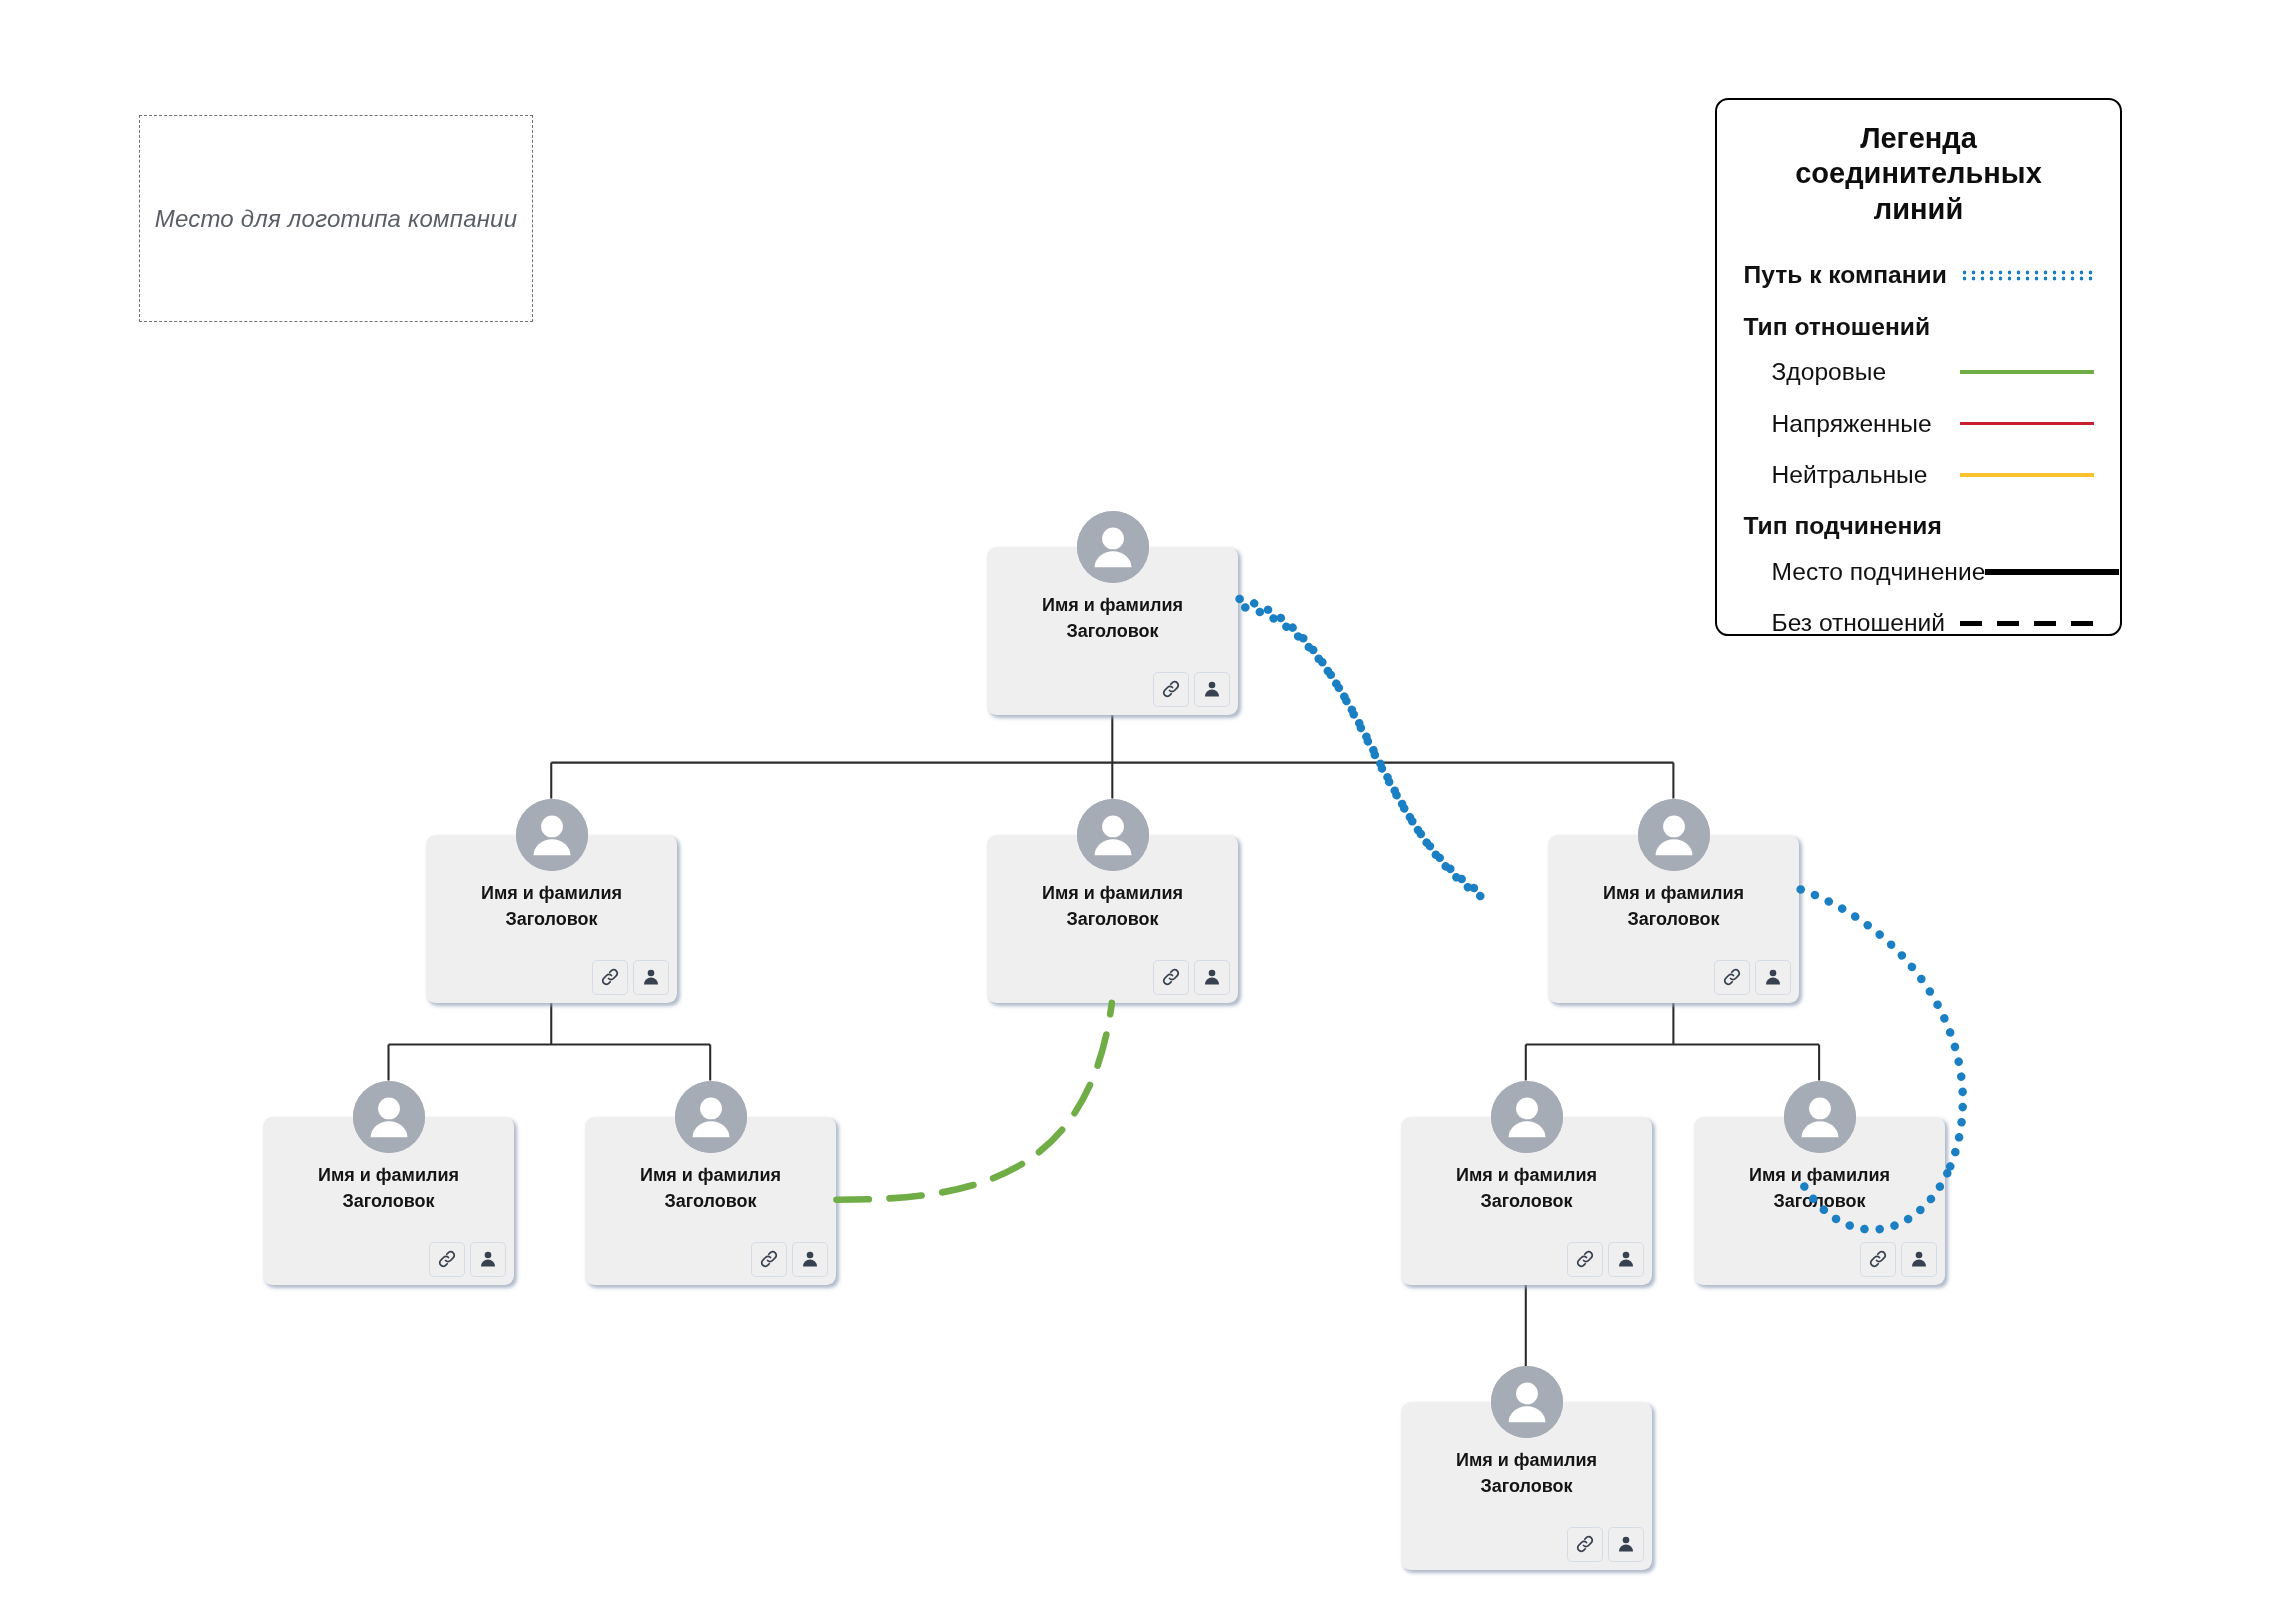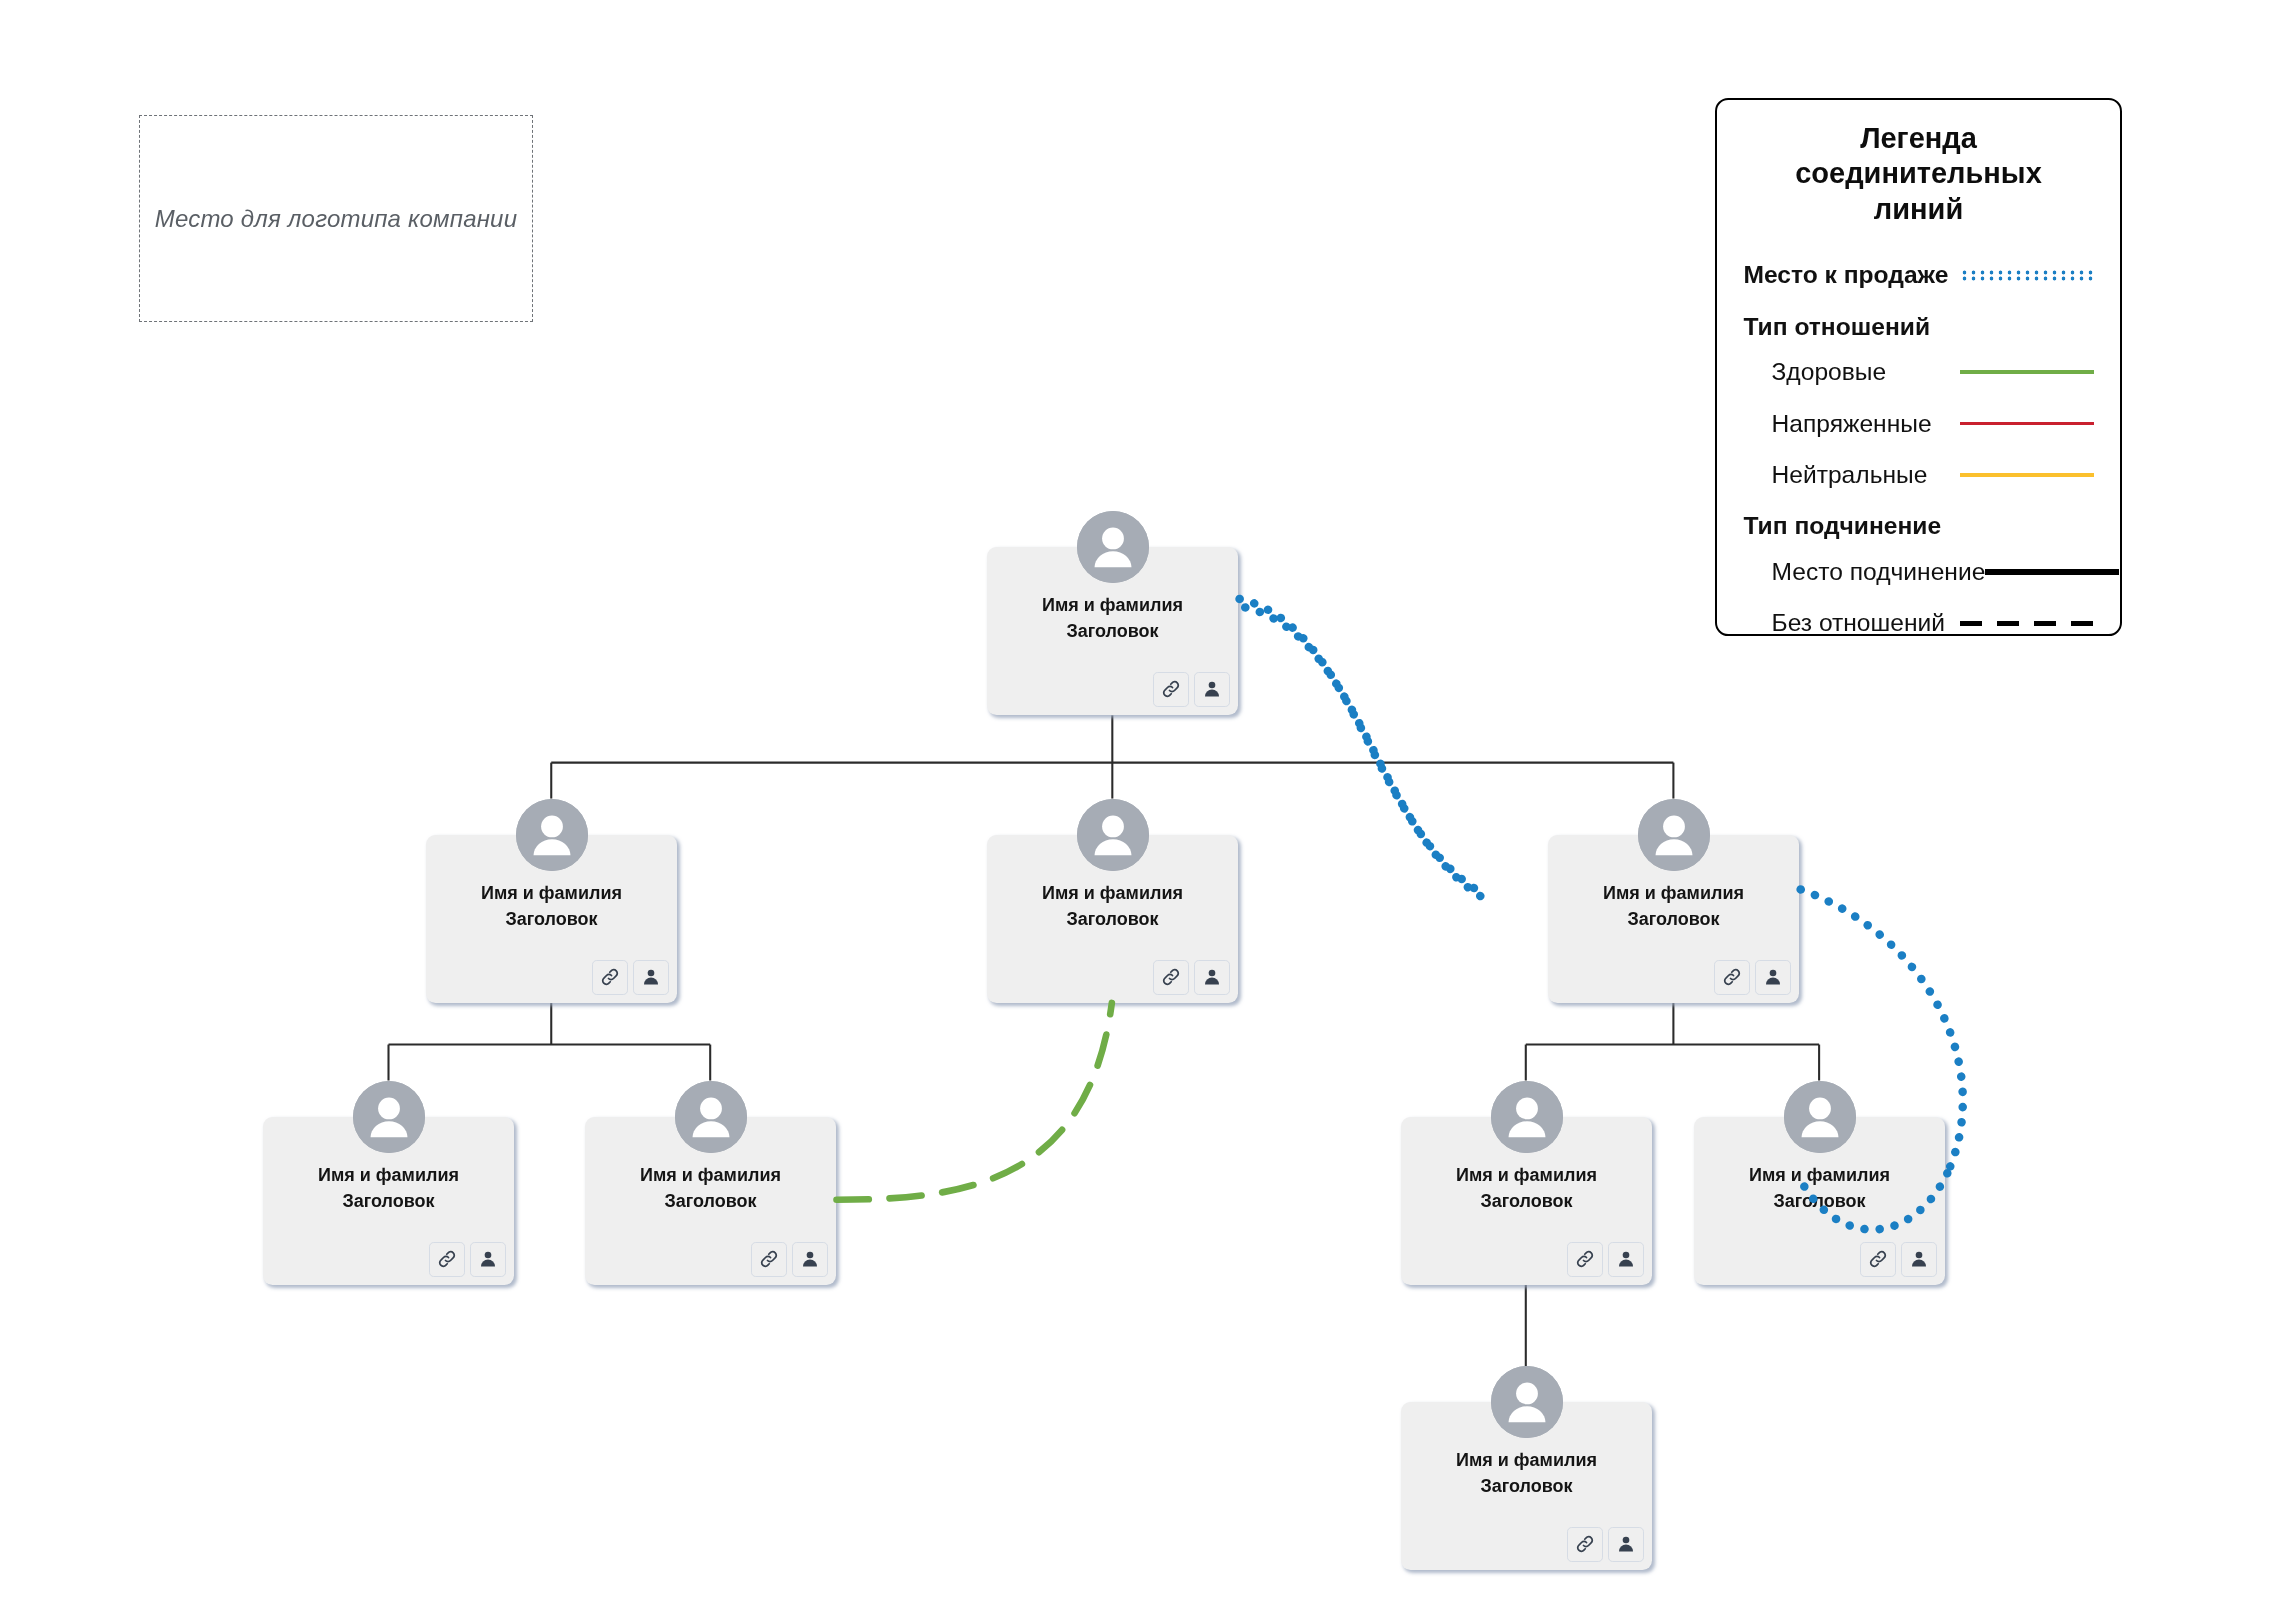--- a/index.html
+++ b/index.html
@@ -186,21 +186,21 @@
 <div id="page">
 
   <div id="logo-placeholder">
     <span class="logo-text">Место для логотипа компании</span>
   </div>
 
   <div id="legend">
     <div class="legend-title">Легенда соединительных линий</div>
     <div id="legend-rows">
         <div class="legend-row">
-          <div class="legend-label bold">Место к продаже</div>
+          <div class="legend-label bold">Путь к компании</div>
           <div class="legend-sample">
             <span class="s-dotted-blue"></span>
           </div>
         </div>
         <div class="legend-row legend-group-head">
           <div class="legend-label bold">Тип отношений</div>
           <div class="legend-sample"></div>
         </div>
         <div class="legend-row">
           <div class="legend-label indent">Здоровые</div>
@@ -214,21 +214,21 @@
             <span class="s-solid" style="background: rgb(201, 32, 47);"></span>
           </div>
         </div>
         <div class="legend-row">
           <div class="legend-label indent">Нейтральные</div>
           <div class="legend-sample">
             <span class="s-solid" style="background: rgb(251, 192, 45);"></span>
           </div>
         </div>
         <div class="legend-row legend-group-head">
-          <div class="legend-label bold">Тип подчинение</div>
+          <div class="legend-label bold">Тип подчинения</div>
           <div class="legend-sample"></div>
         </div>
         <div class="legend-row">
           <div class="legend-label indent">Место подчинение</div>
           <div class="legend-sample">
             <span class="s-solid thick" style="background: rgb(0, 0, 0);"></span>
           </div>
         </div>
         <div class="legend-row">
           <div class="legend-label indent">Без отношений</div>

